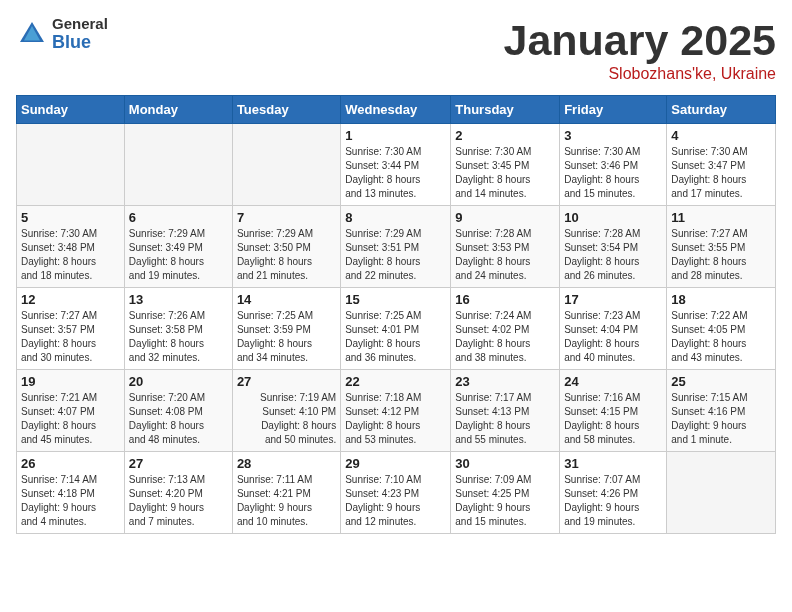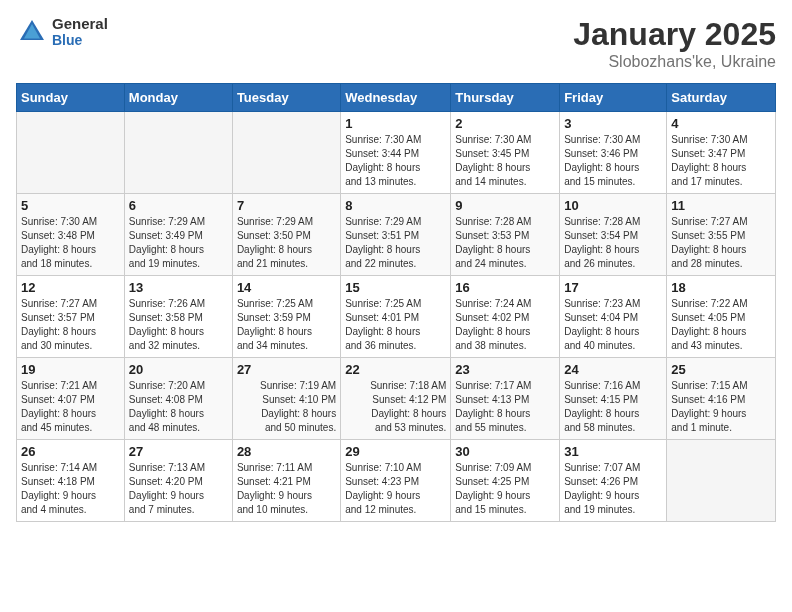--- a/index.html
+++ b/index.html
@@ -25,39 +25,39 @@
       display: flex;
       flex-direction: column;
       line-height: 1.1;
     }
     .logo-general {
       font-size: 15px;
       font-weight: bold;
       color: #333;
     }
     .logo-blue {
-      font-size: 14px;
+      font-size: 18px;
       font-weight: bold;
       color: #2a6db5;
     }
     .logo-icon {
       width: 32px;
       height: 32px;
     }
     .title-block {
       text-align: right;
     }
     .month-title {
-      font-size: 32px;
+      font-size: 43px;
       font-weight: bold;
       color: #333;
     }
     .subtitle {
       font-size: 16px;
-      color: #737373;
+      color: #b91c1c;
     }
     .calendar {
       width: 100%;
       border-collapse: collapse;
       font-size: 11px;
       border-radius: 9px;
     }
     .calendar th {
       background-color: #2a6db5;
       color: #fff;
@@ -277,21 +277,21 @@
         </td>
         <td>
           <div class="day-num">27</div>
           <div class="day-info" style="white-space: pre-line; text-align: right;">Sunrise: 7:19 AM
 Sunset: 4:10 PM
 Daylight: 8 hours
 and 50 minutes.</div>
         </td>
         <td>
           <div class="day-num">22</div>
-          <div class="day-info" style="white-space: pre-line; text-align: right;">Sunrise: 7:18 AM
+          <div class="day-info" style="white-space: pre-line;">Sunrise: 7:18 AM
 Sunset: 4:12 PM
 Daylight: 8 hours
 and 53 minutes.</div>
         </td>
         <td>
           <div class="day-num">23</div>
           <div class="day-info" style="white-space: pre-line;">Sunrise: 7:17 AM
 Sunset: 4:13 PM
 Daylight: 8 hours
 and 55 minutes.</div>

